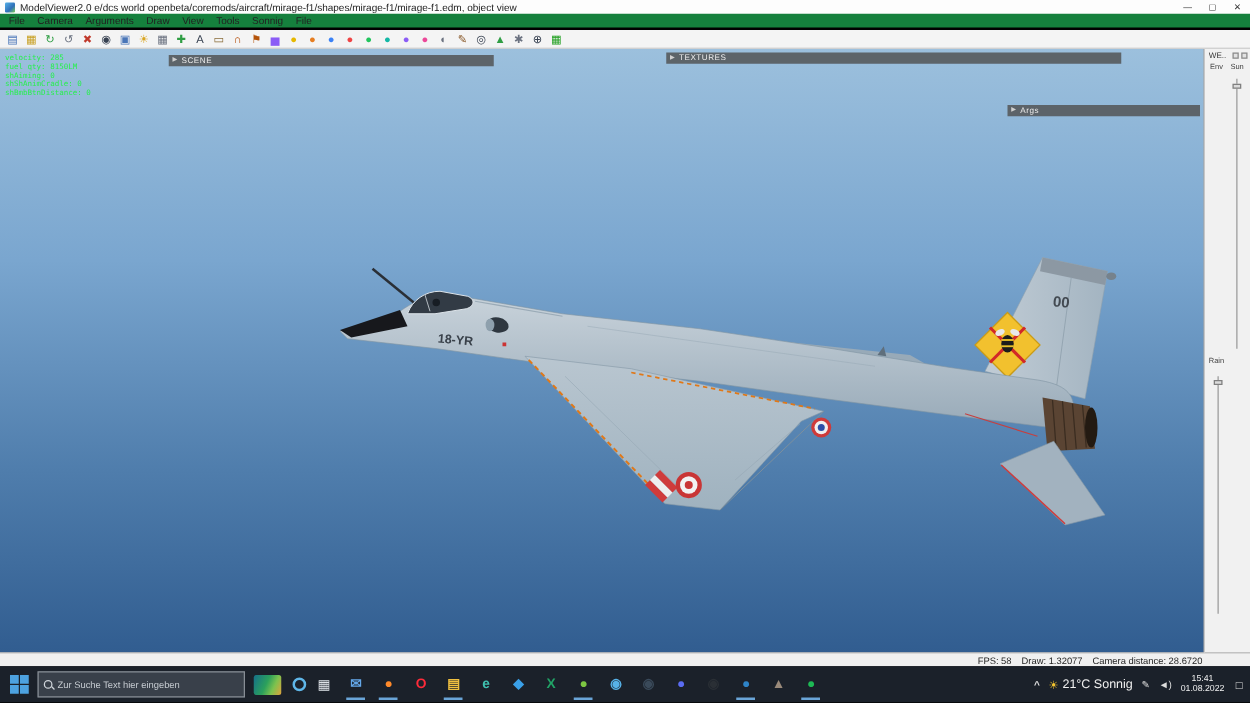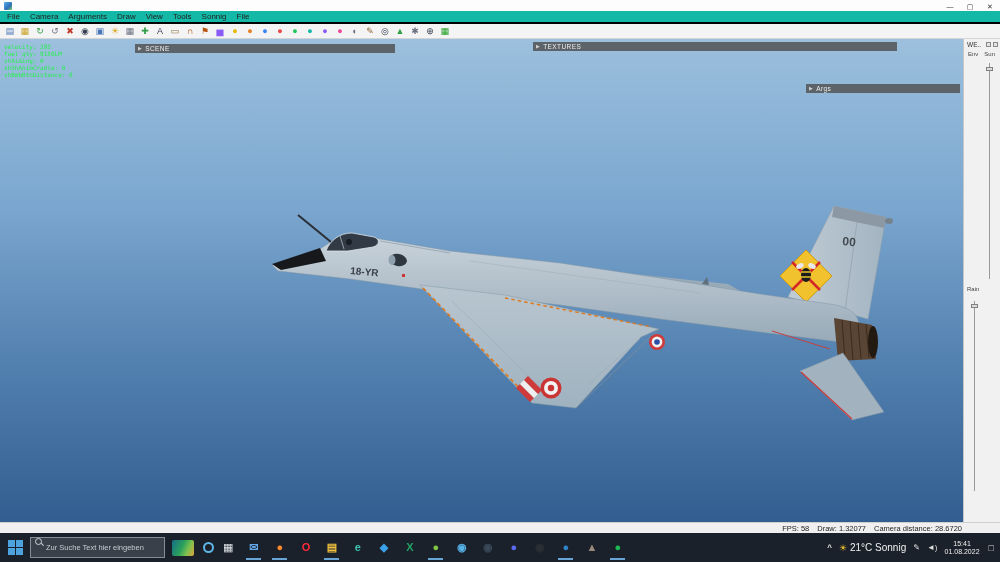--- a/index.html
+++ b/index.html
@@ -7,21 +7,21 @@
   body{position:relative;font-family:"Liberation Sans",sans-serif;background:#000}
 
   
   .titlebar{position:absolute;left:0;top:0;width:1000px;height:13px;background:#fdfdfd;border-bottom:1px solid #e3e3e3;display:flex;align-items:center;z-index:20}
   .app-logo{width:8px;height:8px;margin:0 4px;background:linear-gradient(135deg,#54b0e8,#2f6fb8 60%,#7fce5a);border-radius:1px}
   .title-text{font-size:8px;color:#1c1c1c;white-space:nowrap}
   .win-controls{margin-left:auto;display:flex}
   .win-btn{width:20px;height:13px;font-size:7px;line-height:13px;text-align:center;color:#333}
 
   
-  .menubar{position:absolute;left:0;top:11px;width:1000px;height:11px;background:#14b8a6;display:flex;align-items:flex-start;padding-left:2px;z-index:20}
+  .menubar{position:absolute;left:0;top:11px;width:1000px;height:11px;background:#15803d;display:flex;align-items:flex-start;padding-left:2px;z-index:20}
   .menu-item{font-size:8px;color:#222;padding:0 5px;line-height:11px}
 
   
   .toolbar{position:absolute;left:0;top:24px;width:1000px;height:15px;background:#f4f4f4;border-bottom:1px solid #d5d5d5;display:flex;align-items:center;padding-left:3px;z-index:20}
   .tool-icon{width:14px;height:13px;font-size:9px;line-height:13px;text-align:center;margin-right:1px}
 
   
   .viewport{position:absolute;left:0;top:39px;width:963px;height:483px;overflow:hidden;
     background:linear-gradient(to bottom,#9cc0dd 0%,#7aa6cf 35%,#4f7dac 70%,#315d90 100%)}
   .aircraft-svg{position:absolute;left:0;top:0;width:963px;height:483px}
@@ -47,21 +47,21 @@
   .rp-rain{position:absolute;left:3px;top:247px;font-size:6px;color:#444}
 
   
   .statusbar{position:absolute;left:0;top:522px;width:1000px;height:11px;background:#f0f0f0;border-top:1px solid #cfcfcf;display:flex;justify-content:flex-end;align-items:center;gap:8px;padding-right:38px;z-index:20}
   .status-item{font-size:7.5px;color:#1e1e1e}
 
   
   .taskbar{position:absolute;left:0;top:533px;width:1000px;height:29px;background:#1b212a;display:flex;align-items:center;z-index:30}
   .start-btn{width:16px;height:16px;margin:0 6px 0 8px;display:grid;grid-template-columns:7px 7px;grid-template-rows:7px 7px;gap:1px}
   .start-sq{background:#4da2e0}
-  .search-box{width:135px;height:21px;background:#39404a;border:1px solid #878d95;display:flex;padding:0 4px;gap:3px}
+  .search-box{width:166px;height:21px;background:#39404a;border:1px solid #878d95;display:flex;align-items:center;padding:0 4px;gap:3px}
   .search-glyph{width:8px;height:8px;position:relative;flex:none}
   .search-glyph::before{content:"";position:absolute;left:0;top:0;width:5px;height:5px;border:1px solid #cfd4da;border-radius:50%}
   .search-glyph::after{content:"";position:absolute;left:5.5px;top:6px;width:3px;height:1px;background:#cfd4da;transform:rotate(45deg)}
   .search-input{background:transparent;border:0;outline:0;color:#c6cbd1;font-size:7.5px;width:115px;font-family:inherit}
   .search-input::placeholder{color:#c6cbd1}
   .widget-thumb{width:22px;height:16px;border-radius:2px;margin-left:7px;background:linear-gradient(115deg,#156f8a 0%,#2ba05c 45%,#7cc24e 70%,#e0a23c 100%)}
   .cortana-ring{width:11px;height:11px;border:2px solid #5fb6e8;border-radius:50%;margin-left:9px}
   .taskview-glyph{font-size:11px;color:#dfe3e8;margin-left:9px}
   .taskbar-apps{display:flex;align-items:center;gap:9px;margin-left:12px}
   .app-icon{position:relative;width:17px;font-size:11px;font-weight:bold;line-height:17px;text-align:center}
@@ -73,20 +73,21 @@
   .weather-text{color:#f0f0f0;font-size:10px;white-space:nowrap}
   .tray-icon{color:#dddddd;font-size:8px}
   .clock{text-align:center;color:#f0f0f0;font-size:7px;line-height:8px}
   .notif-icon{color:#dddddd;font-size:9px;margin-left:2px}
 </style>
 </head>
 <body>
 
 <div class="titlebar">
   <span class="app-logo"></span>
+  <span class="title-text">ModelViewer2.0 e/dcs world openbeta/coremods/aircraft/mirage-f1/shapes/mirage-f1/mirage-f1.edm, object view</span>
   <span class="win-controls">
     <span class="win-btn">—</span>
     <span class="win-btn">▢</span>
     <span class="win-btn">✕</span>
   </span>
 </div>
 
 <div class="menubar">
     <span class="menu-item">File</span>
     <span class="menu-item">Camera</span>

